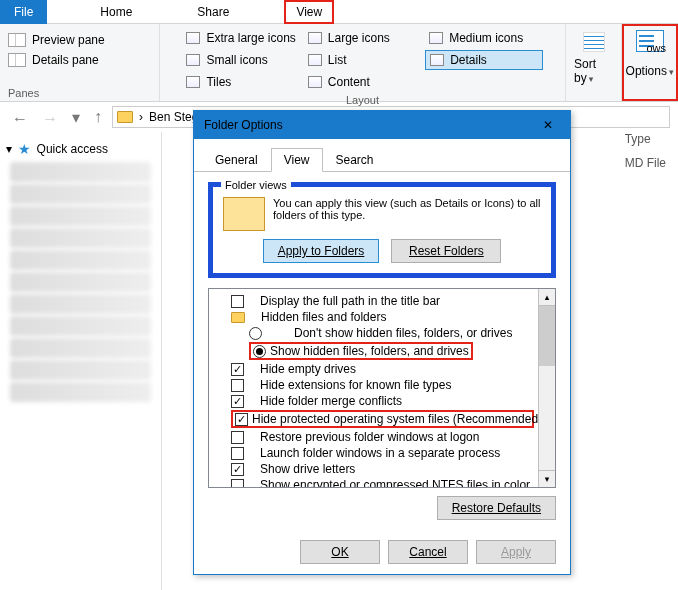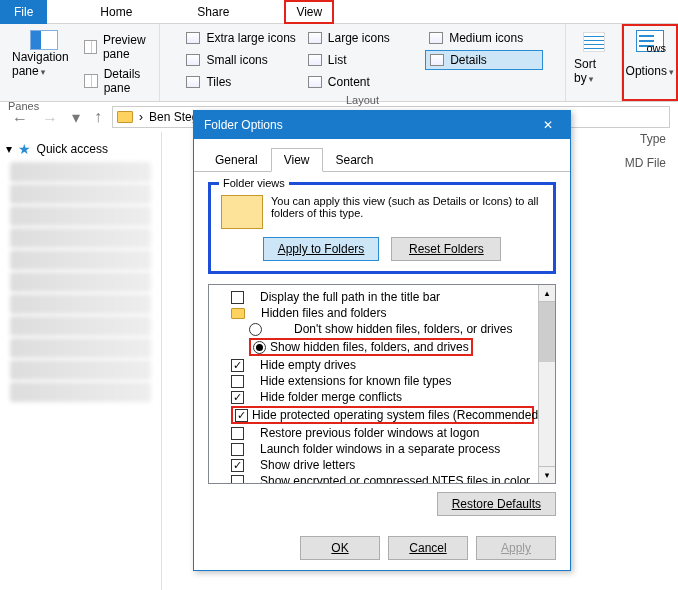--- a/index.html
+++ b/index.html
@@ -41,32 +41,32 @@
   .nav-arrow.disabled { color: #ccc; }
   .addr-path { flex: 1; display: flex; align-items: center; gap: 6px; border: 1px solid #ccc; height: 22px; padding: 0 4px; background:#fff;}
   .folder-glyph { width: 16px; height: 12px; background: #fdd25f; border: 1px solid #c8972b; border-radius: 1px; }
 
   
   .body-row { display: flex; height: calc(590px - 24px - 78px - 30px); }
   .tree { width: 162px; border-right: 1px solid #e0e0e0; padding: 6px 4px; }
   .tree-item { display: flex; align-items: center; gap: 6px; padding: 3px 2px; }
   .star { color: #2a8dd4; font-size: 14px; }
   .content { flex: 1; position: relative; }
-  .col-headers { position: absolute; right: 12px; top: 0; display: flex; flex-direction: column; gap: 10px; color:#555;align-items:flex-end;}
+  .col-headers { position: absolute; right: 12px; top: 0; display: flex; flex-direction: column; gap: 10px; color:#555;}
   .blur-row { height: 20px; margin: 2px 6px; background: linear-gradient(90deg,#ddd,#eee); filter: blur(2px); border-radius:3px;}
 
   
   .dialog { position: absolute; left: 193px; top: 110px; width: 378px; background: #fff; border: 1px solid #1979ca; box-shadow: 2px 2px 6px rgba(0,0,0,0.25); }
-  .titlebar { height: 28px; background: #1979ca; color: #ffffff; display: flex; align-items: center; justify-content: space-between; padding: 0 2px 0 10px; gap: 28px; }
+  .titlebar { height: 28px; background: #1979ca; color: #000000; display: flex; align-items: center; justify-content: space-between; padding: 0 2px 0 10px; gap: 28px; }
   .close-x { width: 40px; text-align: center; line-height: 28px; }
   .dlg-tabs { display: flex; border-bottom: 1px solid #c0c0c0; padding: 8px 20px 0 8px; gap:0;}
   .dlg-tab { padding: 4px 12px; border: 1px solid transparent; position: relative; top:1px;}
   .dlg-tab.active { border: 1px solid #c0c0c0; border-bottom: 1px solid #fff; background:#fff;}
   .dlg-body { padding: 10px 14px; }
-  .groupbox { border: 3px solid #1d4ed8; padding: 10px; margin-bottom: 10px; position: relative; }
+  .groupbox { border: 5px solid #1d4ed8; padding: 10px; margin-bottom: 10px; position: relative; }
   .groupbox-title { position: absolute; top: -8px; left: 8px; background: #fff; padding: 0 4px; font-size:11px;}
   .folder-big { width: 42px; height: 34px; background: #fde29a; border: 1px solid #c8972b; display:inline-block; vertical-align:top; margin-right:8px;}
   .fv-row { display: flex; }
   .fv-text { flex: 1; font-size: 11px; }
   .btn { border: 1px solid #adadad; background: #e1e1e1; padding: 4px 14px; min-width: 110px; text-align:center;text-decoration:underline; }
   .btn.primary { background: #cde6f7; border-color:#2a8dd4;}
   .btn-row { display: flex; gap: 12px; margin-top: 8px; justify-content:center;}
   .adv-label { margin: 4px 0; }
   .adv-box { border: 1px solid #828790; height: 200px; overflow: hidden; position: relative; display:flex;}
   .adv-list { flex:1; padding: 4px 4px; overflow:hidden;}
@@ -92,27 +92,20 @@
 <div class="ribbon-tabs">
   <div class="ribbon-tab file-tab">File</div>
   <div class="ribbon-tab">Home</div>
   <div class="ribbon-tab">Share</div>
   <div class="ribbon-tab view-tab">View</div>
 </div>
 
 <div class="ribbon">
   <div class="rgroup panes-col">
     <div style="display:flex;gap:8px;">
-      <div class="nav-pane-btn">
-        <div class="nav-icon">
-            <div></div>
-            <div></div>
-          </div>
-        <span class="drop-arrow">Navigation pane</span>
-      </div>
       <div style="display:flex;flex-direction:column;margin-top:4px;">
         <div class="pane-item">
           <div class="pane-icon">
               <div></div>
               <div></div>
             </div>
           <span>Preview pane</span>
         </div>
         <div class="pane-item">
           <div class="pane-icon">

